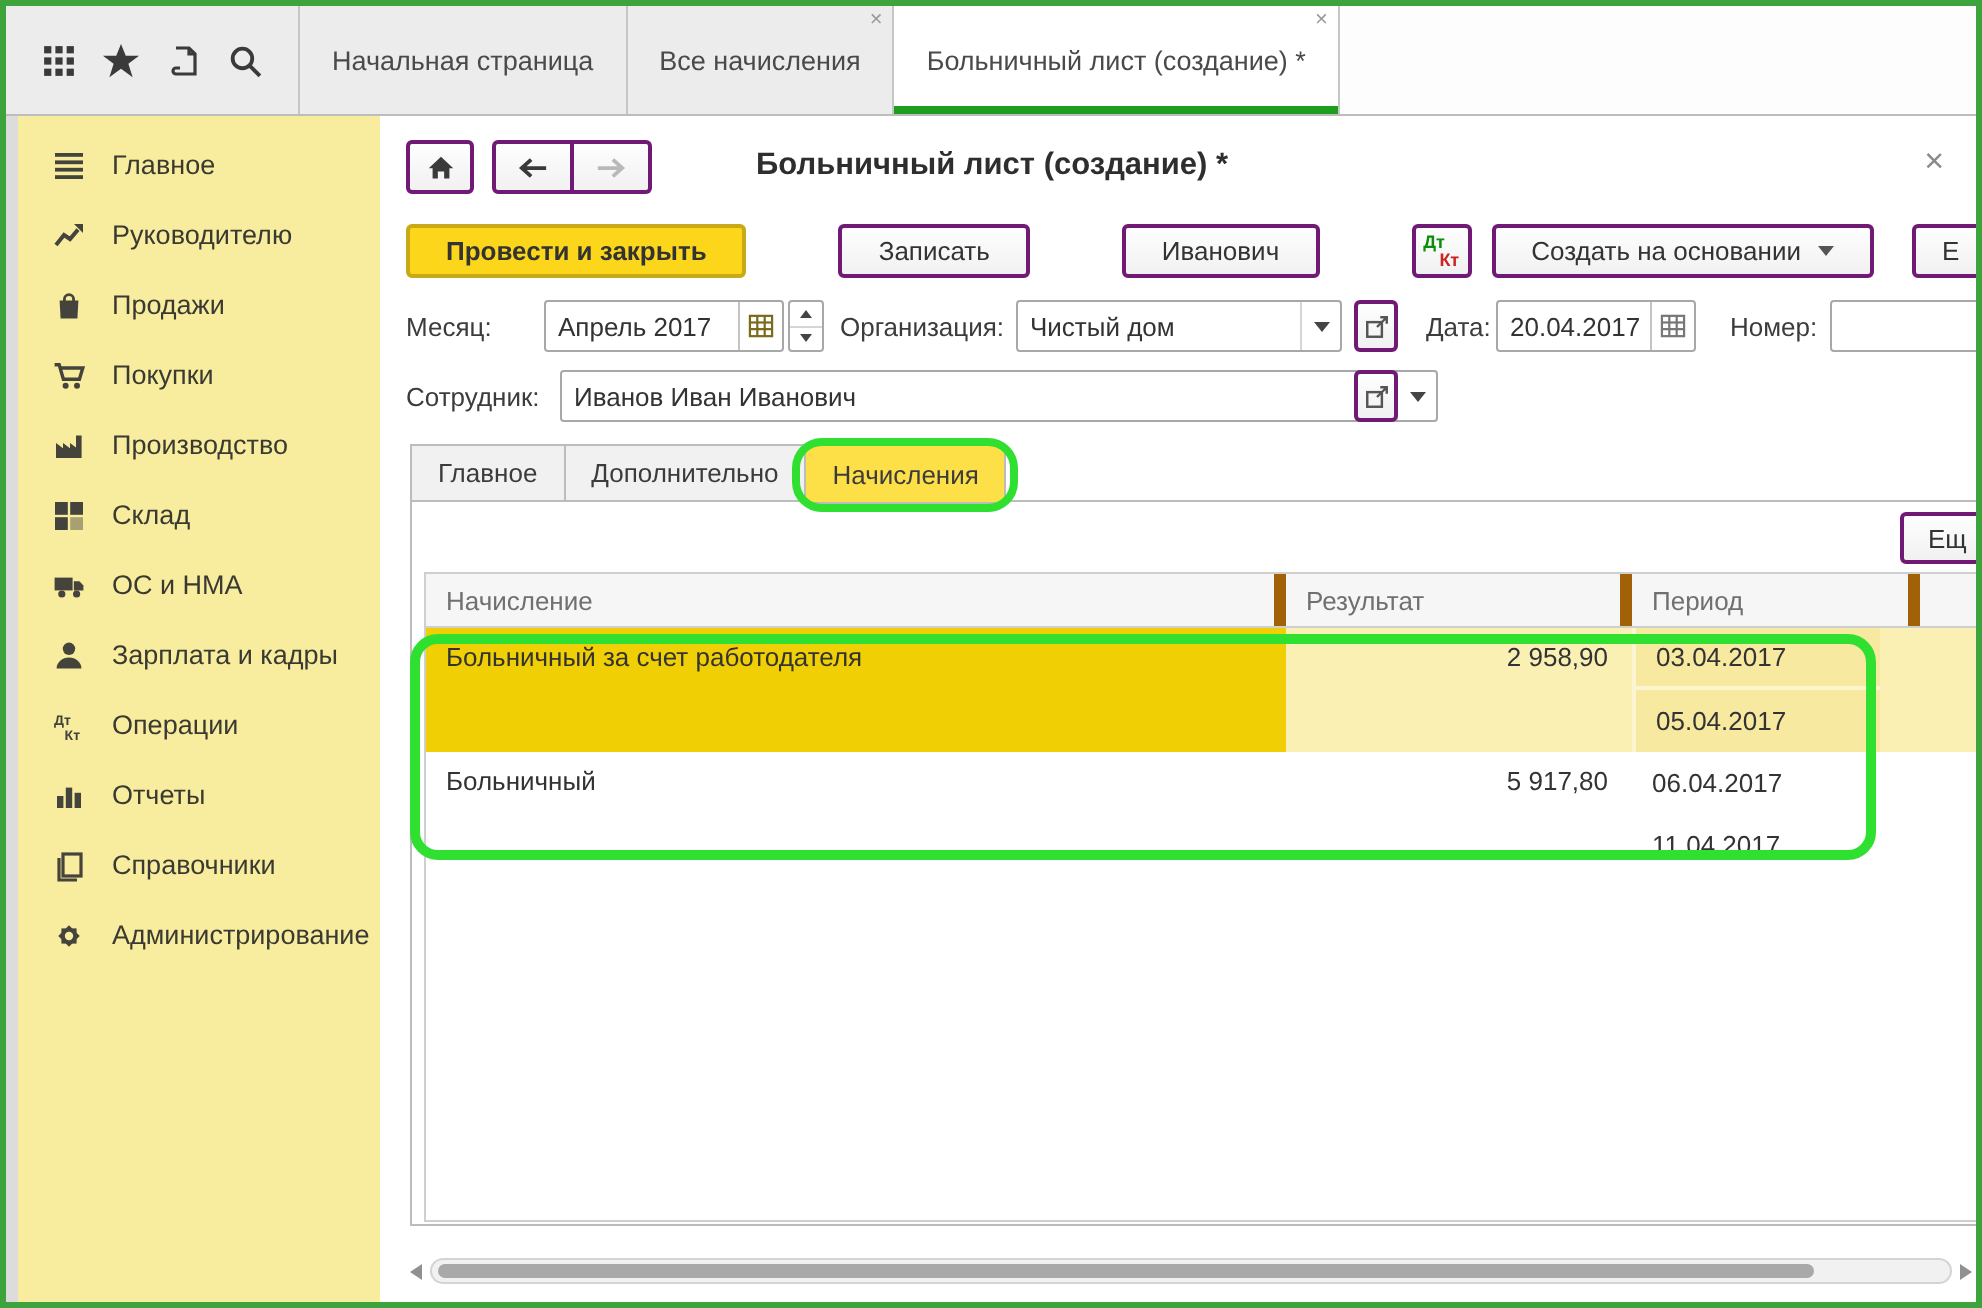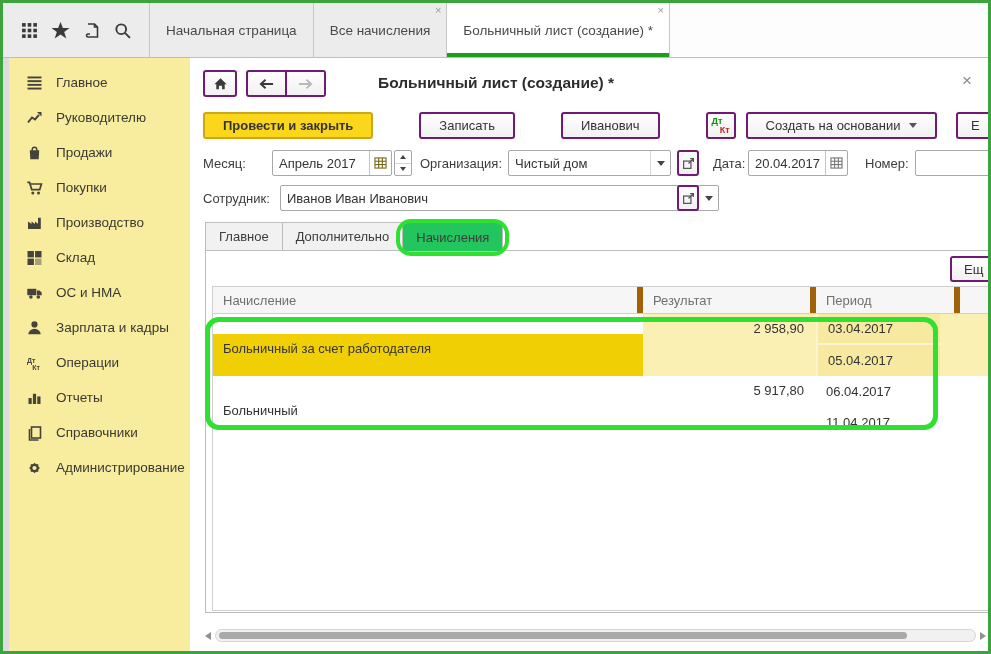--- a/index.html
+++ b/index.html
@@ -61,34 +61,34 @@
   .spin-up,.spin-dn { flex:1; display:flex; align-items:center; justify-content:center; }
   .spin-up { border-bottom:1px solid #d6d6d6; }
   .tri-up { width:0;height:0;border-left:3.5px solid transparent;border-right:3.5px solid transparent;border-bottom:4px solid #444; }
   .tri-dn { width:0;height:0;border-left:3.5px solid transparent;border-right:3.5px solid transparent;border-top:4px solid #444; }
   .open-btn { position:absolute; width:22px; height:26px; }
   
   .ftabs { position:absolute; left:15px; top:164px; display:flex; height:29px; z-index:3; }
   .ftab { padding:0 13px; display:flex; align-items:center; background:#f1f1f1;
           border:1px solid #bcbcbc; border-right:none; color:#3c3c3c; position:relative; }
   .ftab:last-child { border-right:1px solid #bcbcbc; }
-  .ftab.active { background:#22c55e; height:30px; z-index:4; }
+  .ftab.active { background:#fde047; height:30px; z-index:4; }
   .annot-ring { position:absolute; left:-7px; right:-7px; top:-4px; bottom:-5px;
                 border:4px solid #30e030; border-radius:15px; pointer-events:none; }
   
   .panel { position:absolute; left:15px; right:-5px; top:192px; height:363px; background:#fff;
            border:1px solid #bcbcbc; border-right:none; }
   .grid { position:absolute; left:22px; top:228px; width:989px; height:325px; border:1px solid #cfcfcf; }
   .thead { display:flex; height:27px; background:#f6f6f6; border-bottom:1px solid #cfcfcf; color:#707070; }
   .th { display:flex; align-items:center; padding:0 10px; border-right:6px solid #a16207; }
   .c-name { width:430px; flex:none; } .c-res { width:173px; flex:none; } .c-per { width:144px; flex:none; }
   .c-extra { flex:1; border-right:none; }
   .trow { display:flex; height:62px; }
   .td { flex:none; }
-  .td-name { width:430px; padding:7px 10px;margin-top:20px; }
+  .td-name { width:430px; padding:7px 10px; }
   .td-res { width:173px; text-align:right; padding:7px 12px 0 0; }
   .td-per { width:124px; display:flex; flex-direction:column; }
   .per-line { height:31px; display:flex; align-items:center; padding-left:10px; }
   .td-extra { flex:1; }
   .trow.selected .td-name { background:#f0d005; }
   .trow.selected .td-res, .trow.selected .td-extra { background:#faf0b4; }
   .trow.selected .per-line { background:#f7e9a0; border-left:2px solid #fbf5d2; }
   .trow.selected .per-line:first-child { border-bottom:2px solid #fbf5d2; }
   .annot-table { position:absolute; left:15px; top:259px; width:733px; height:113px;
                  border:5px solid #30e030; border-radius:14px; z-index:5; pointer-events:none; }

